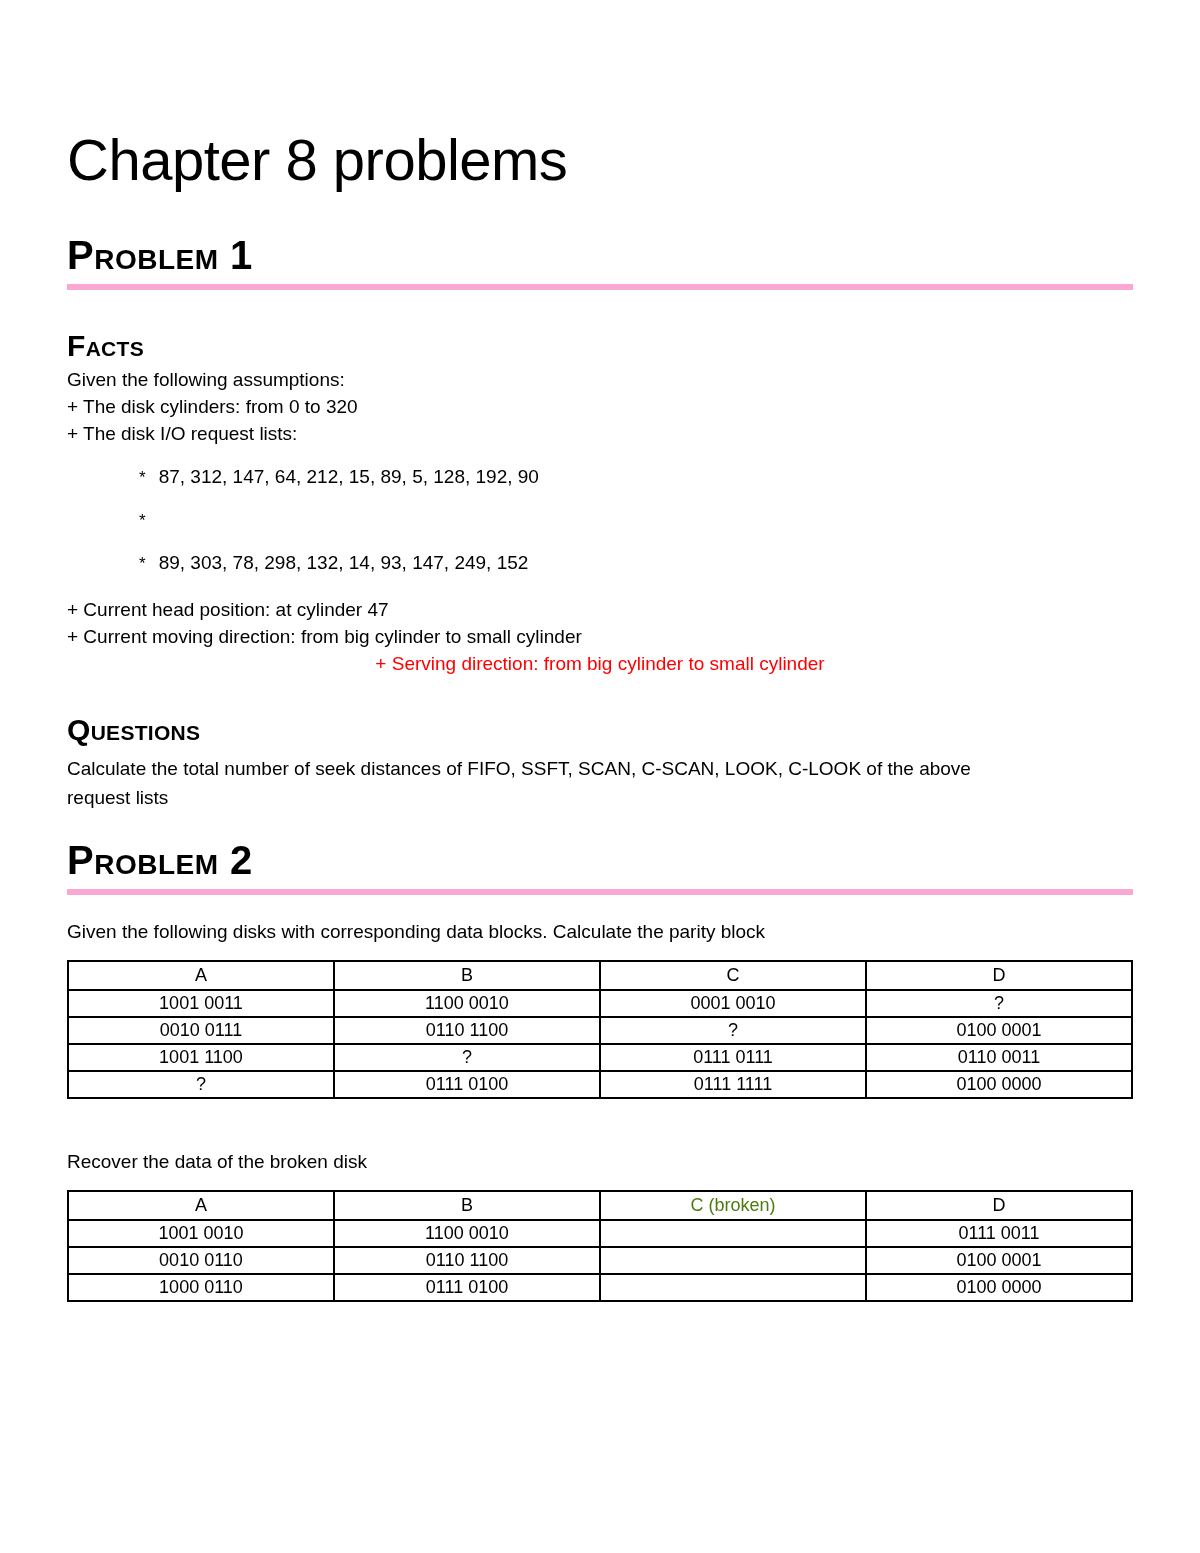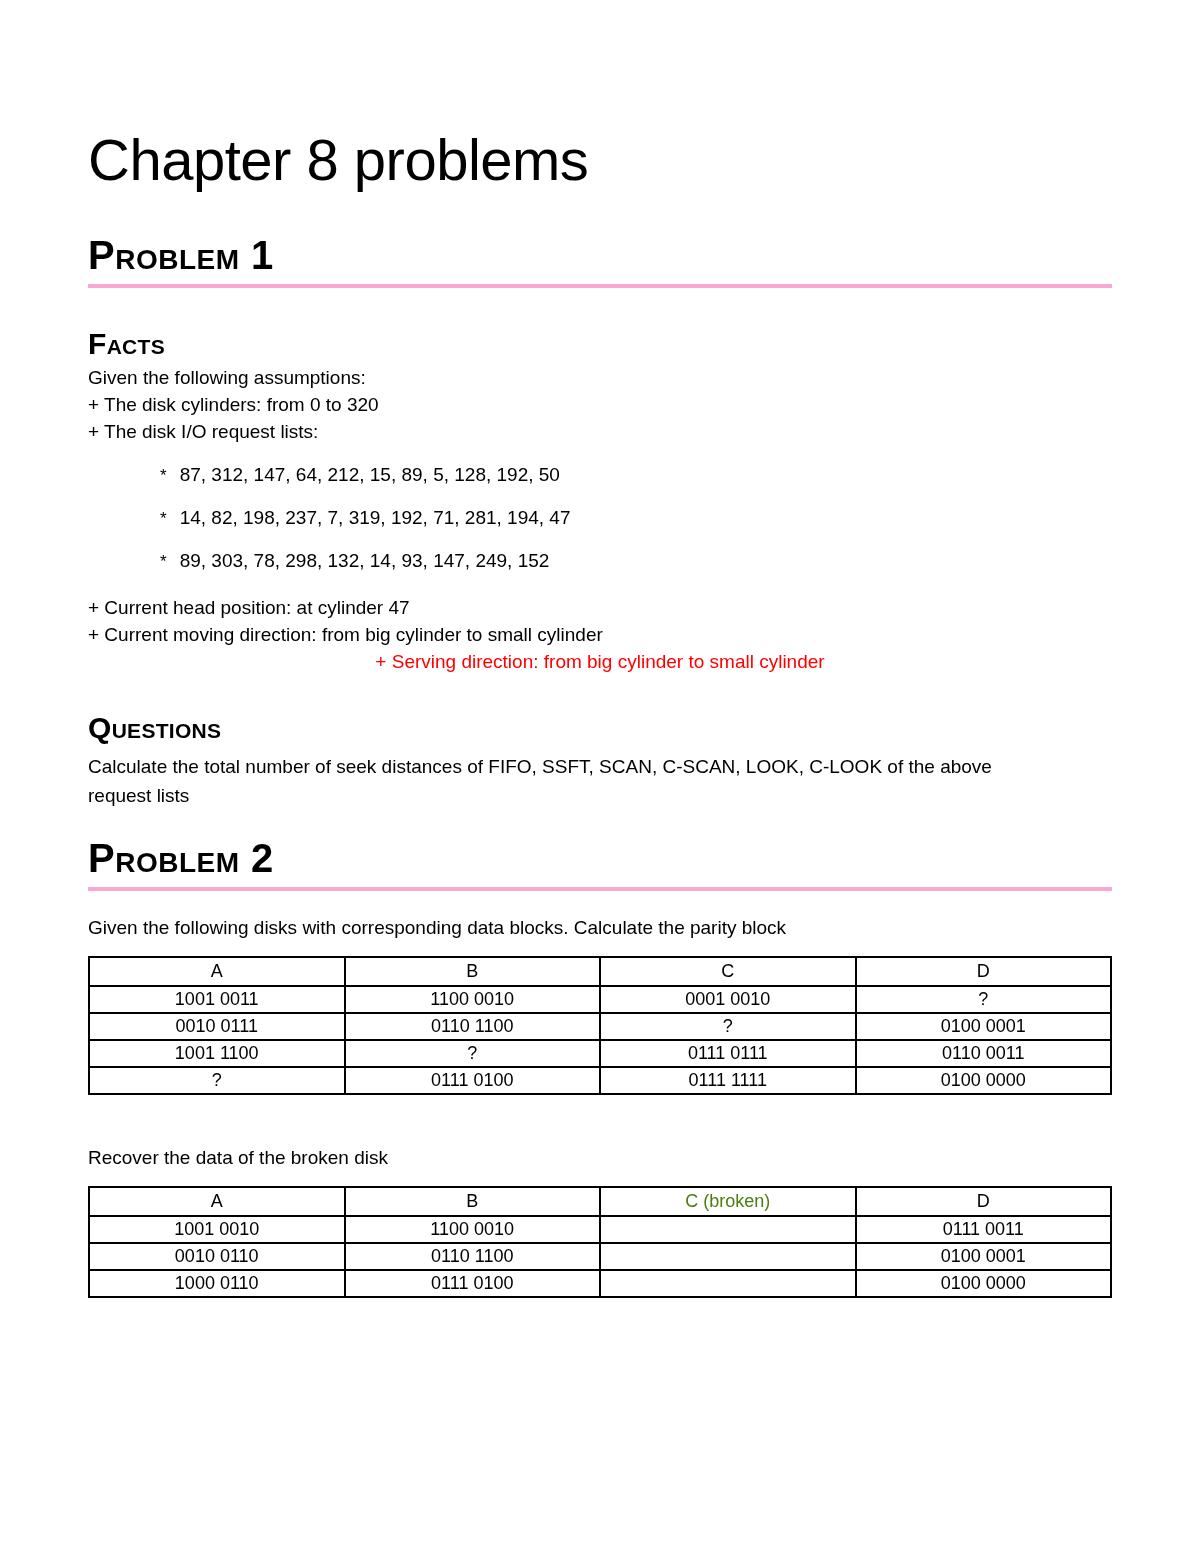--- a/index.html
+++ b/index.html
@@ -4,39 +4,39 @@
 <style>
   * { margin: 0; padding: 0; box-sizing: border-box; }
   html, body { background: #ffffff; }
   body {
     width: 1200px;
     min-height: 1553px;
     font-family: "Liberation Sans", "DejaVu Sans", sans-serif;
     color: #000000;
   }
   .content {
-    padding: 0 88px;
+    padding: 0 67px;
   }
   .doc-title {
     margin-top: 128px;
     font-size: 58px;
     font-weight: 400;
     line-height: 1.12;
     letter-spacing: -0.5px;
     color: #000000;
   }
   h2.section {
     margin-top: 42px;
     font-size: 40px;
     font-weight: 700;
     font-variant: small-caps;
     line-height: 1.0;
     letter-spacing: 0.5px;
     padding-bottom: 9px;
-    border-bottom: 4px solid #f9a8d4;
+    border-bottom: 6px solid #f9a8d4;
   }
   h3.subsection {
     margin-top: 40px;
     font-size: 30px;
     font-weight: 700;
     font-variant: small-caps;
     line-height: 1.05;
     letter-spacing: 0.3px;
   }
   p.body-line {
@@ -103,25 +103,24 @@
 
   <h3 class="subsection">Facts</h3>
 
   <p class="body-line first-after-heading">Given the following assumptions:</p>
   <p class="body-line">+ The disk cylinders: from 0 to 320</p>
   <p class="body-line">+ The disk I/O request lists:</p>
 
   <div class="bullet-list">
     <div class="bullet-row">
       <span class="bullet-glyph">*</span>
-      <span>87, 312, 147, 64, 212, 15, 89, 5, 128, 192, 50</span>
+      <span>87, 312, 147, 64, 212, 15, 89, 5, 128, 192, 90</span>
     </div>
     <div class="bullet-row">
       <span class="bullet-glyph">*</span>
-      <span>14, 82, 198, 237, 7, 319, 192, 71, 281, 194, 47</span>
     </div>
     <div class="bullet-row">
       <span class="bullet-glyph">*</span>
       <span>89, 303, 78, 298, 132, 14, 93, 147, 249, 152</span>
     </div>
   </div>
 
   <p class="body-line" style="margin-top:26px">+ Current head position: at cylinder 47</p>
   <p class="body-line">+ Current moving direction: from big cylinder to small cylinder</p>
   <p class="body-line red-line">+ Serving direction: from big cylinder to small cylinder</p>

